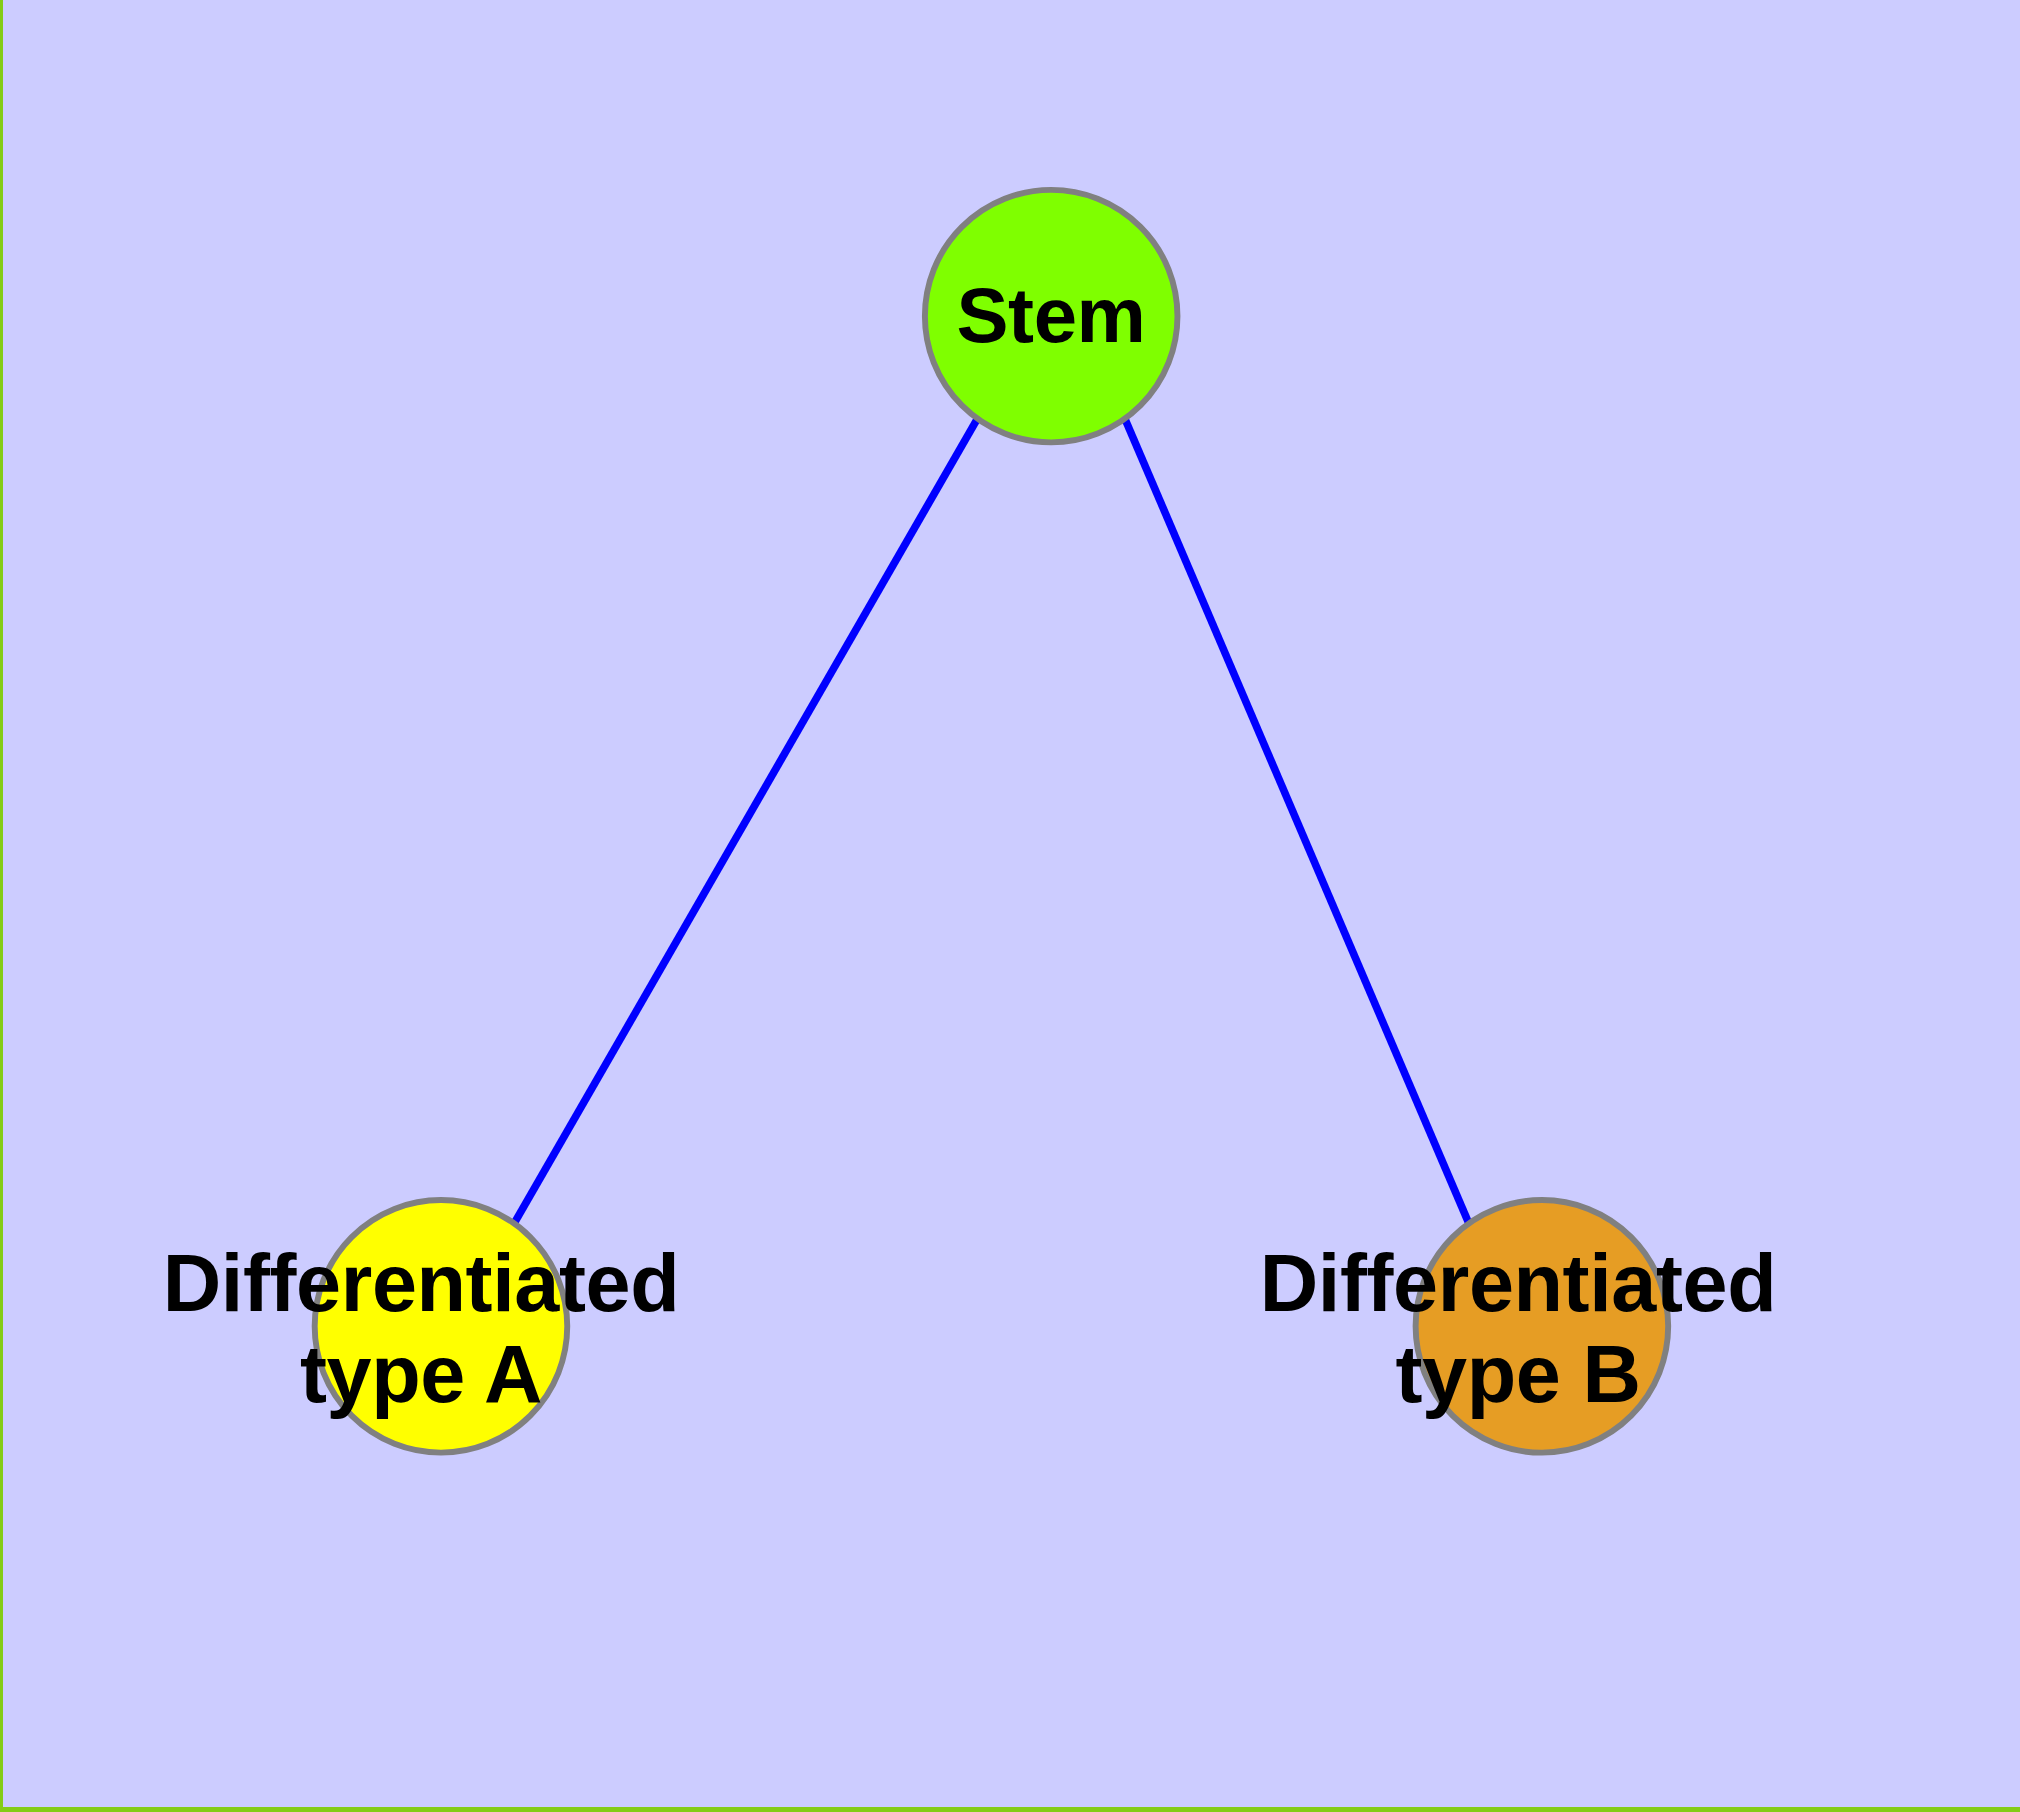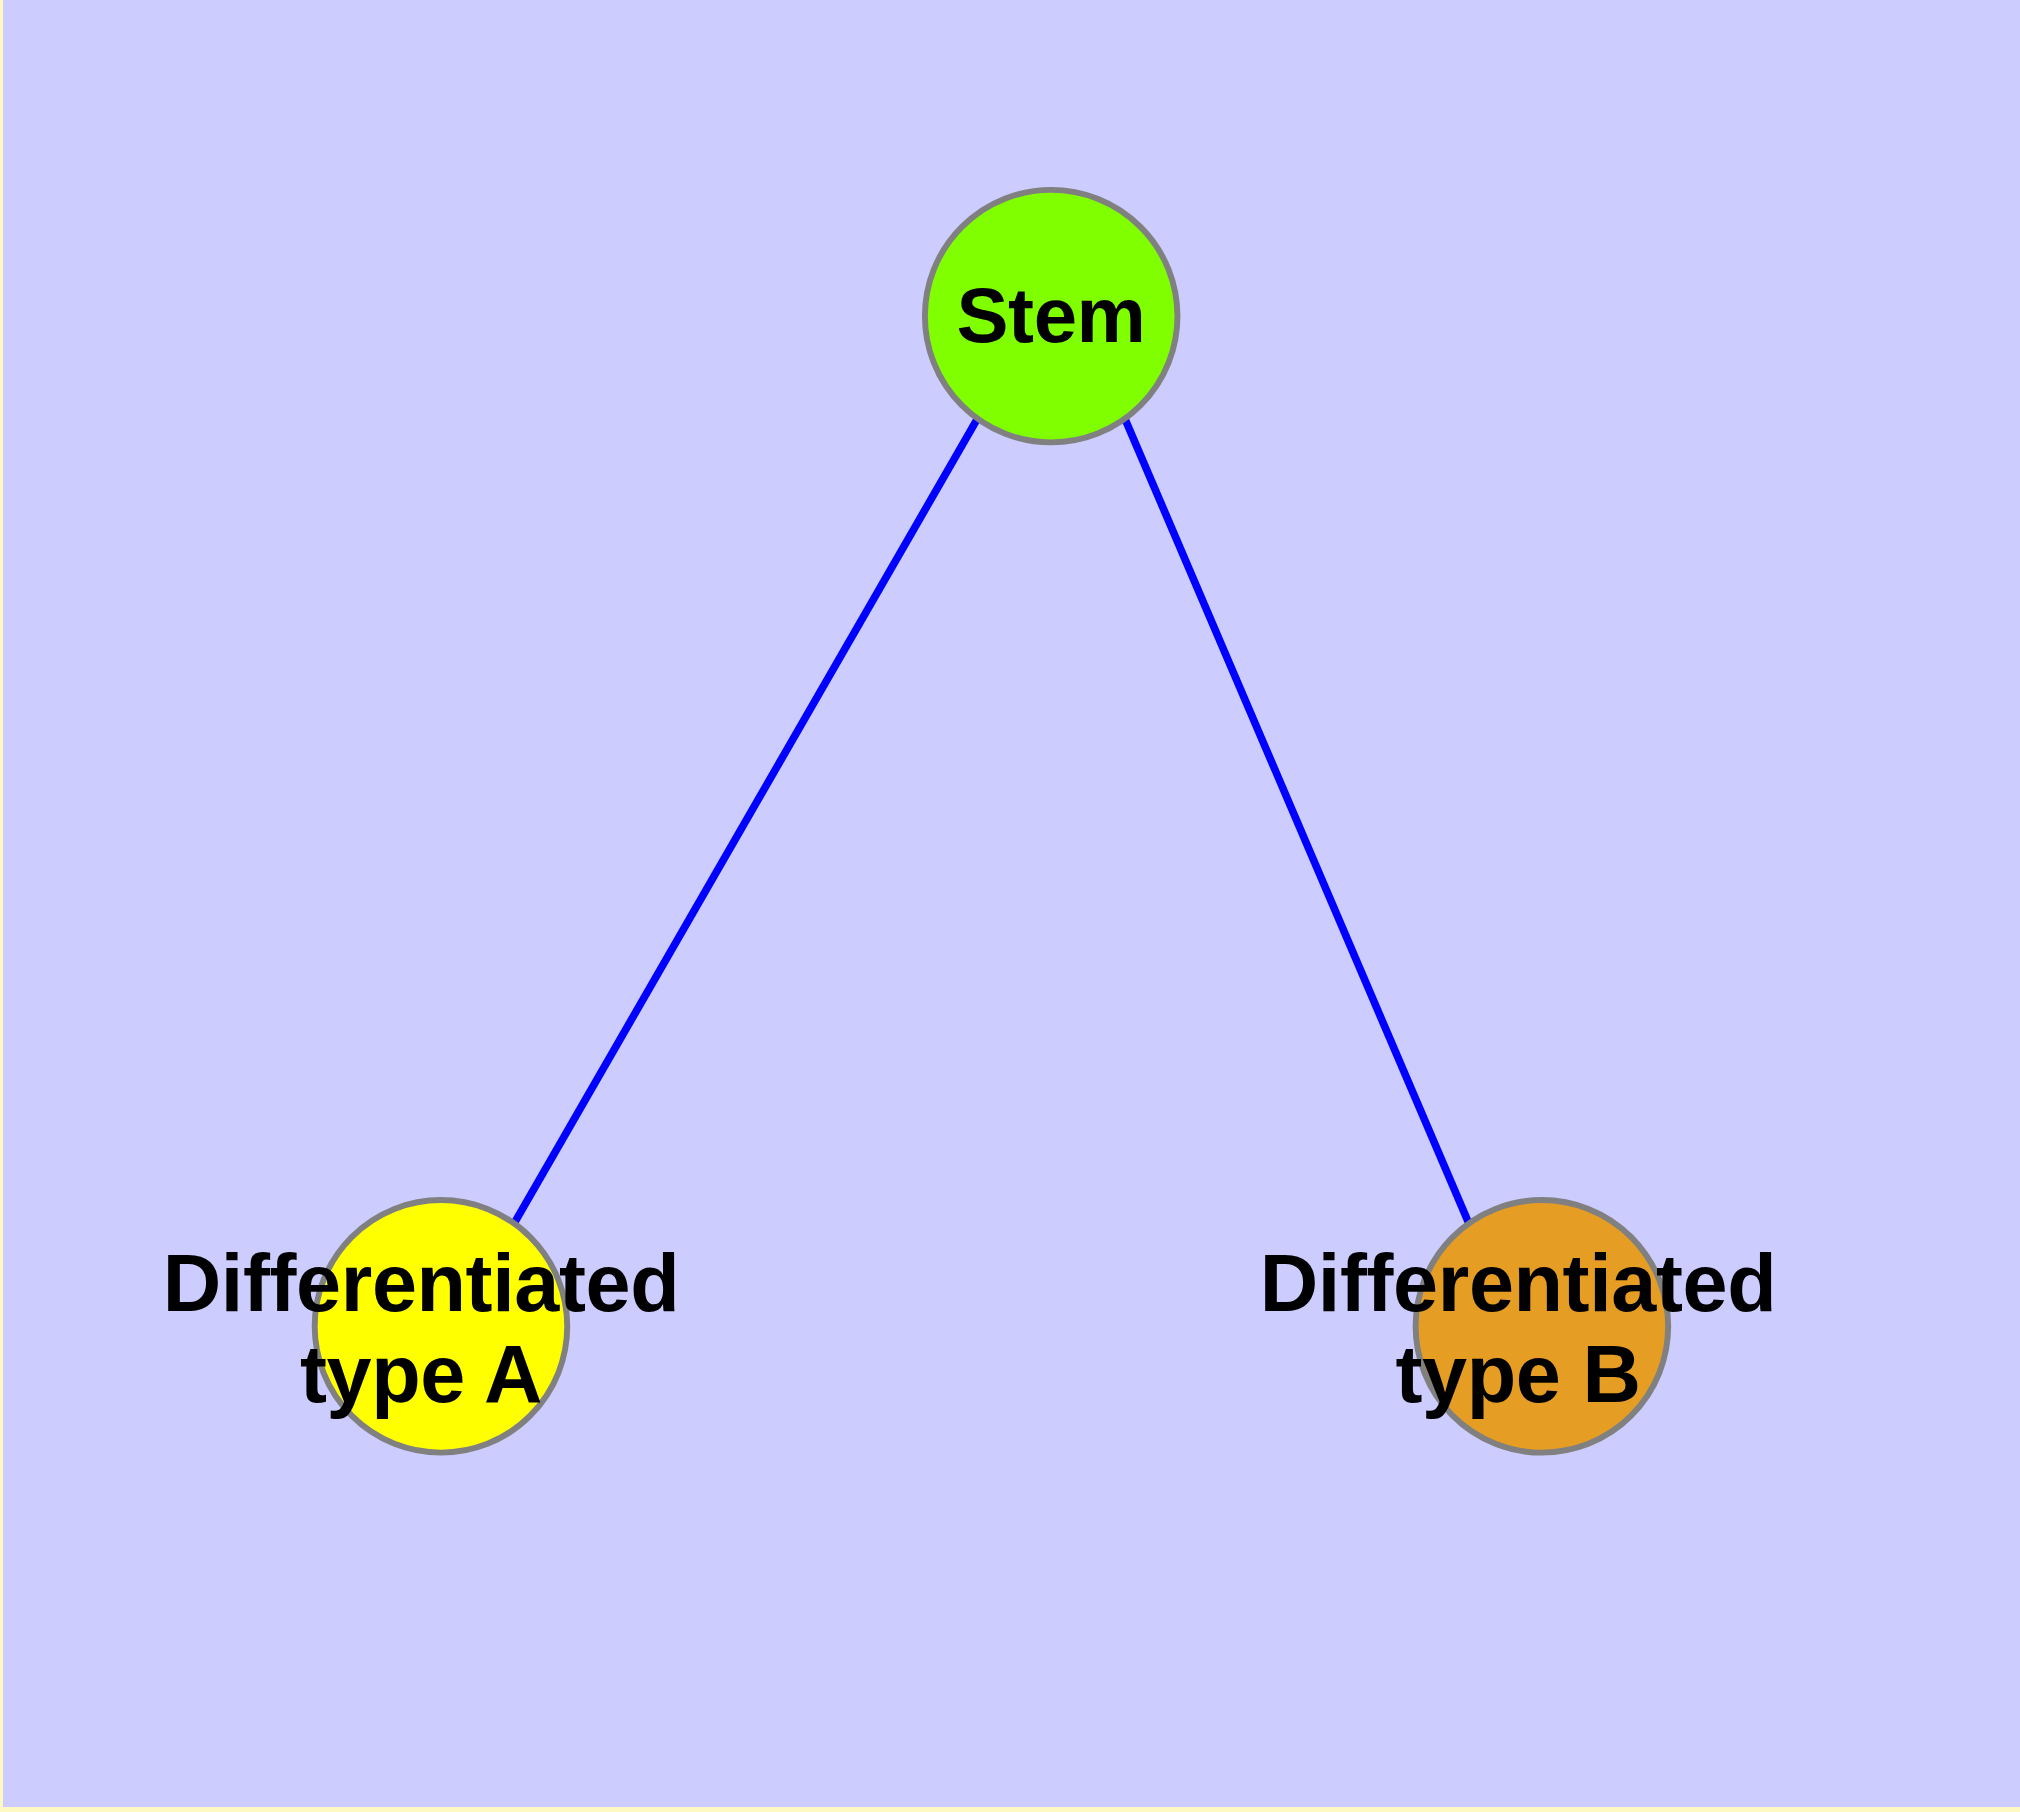--- a/index.html
+++ b/index.html
@@ -4,21 +4,21 @@
 <style>
   html, body {
     margin: 0;
     padding: 0;
     background: #ffffff;
   }
   #canvas {
     position: relative;
     width: 2021px;
     height: 1812px;
-    background: #fef9c3;
+    background: #84cc16;
     overflow: hidden;
   }
   #graph-bg {
     position: absolute;
     left: 3.4px;
     top: 0px;
     width: 2017px;
     height: 1807px;
     background: #ccccff;
   }

